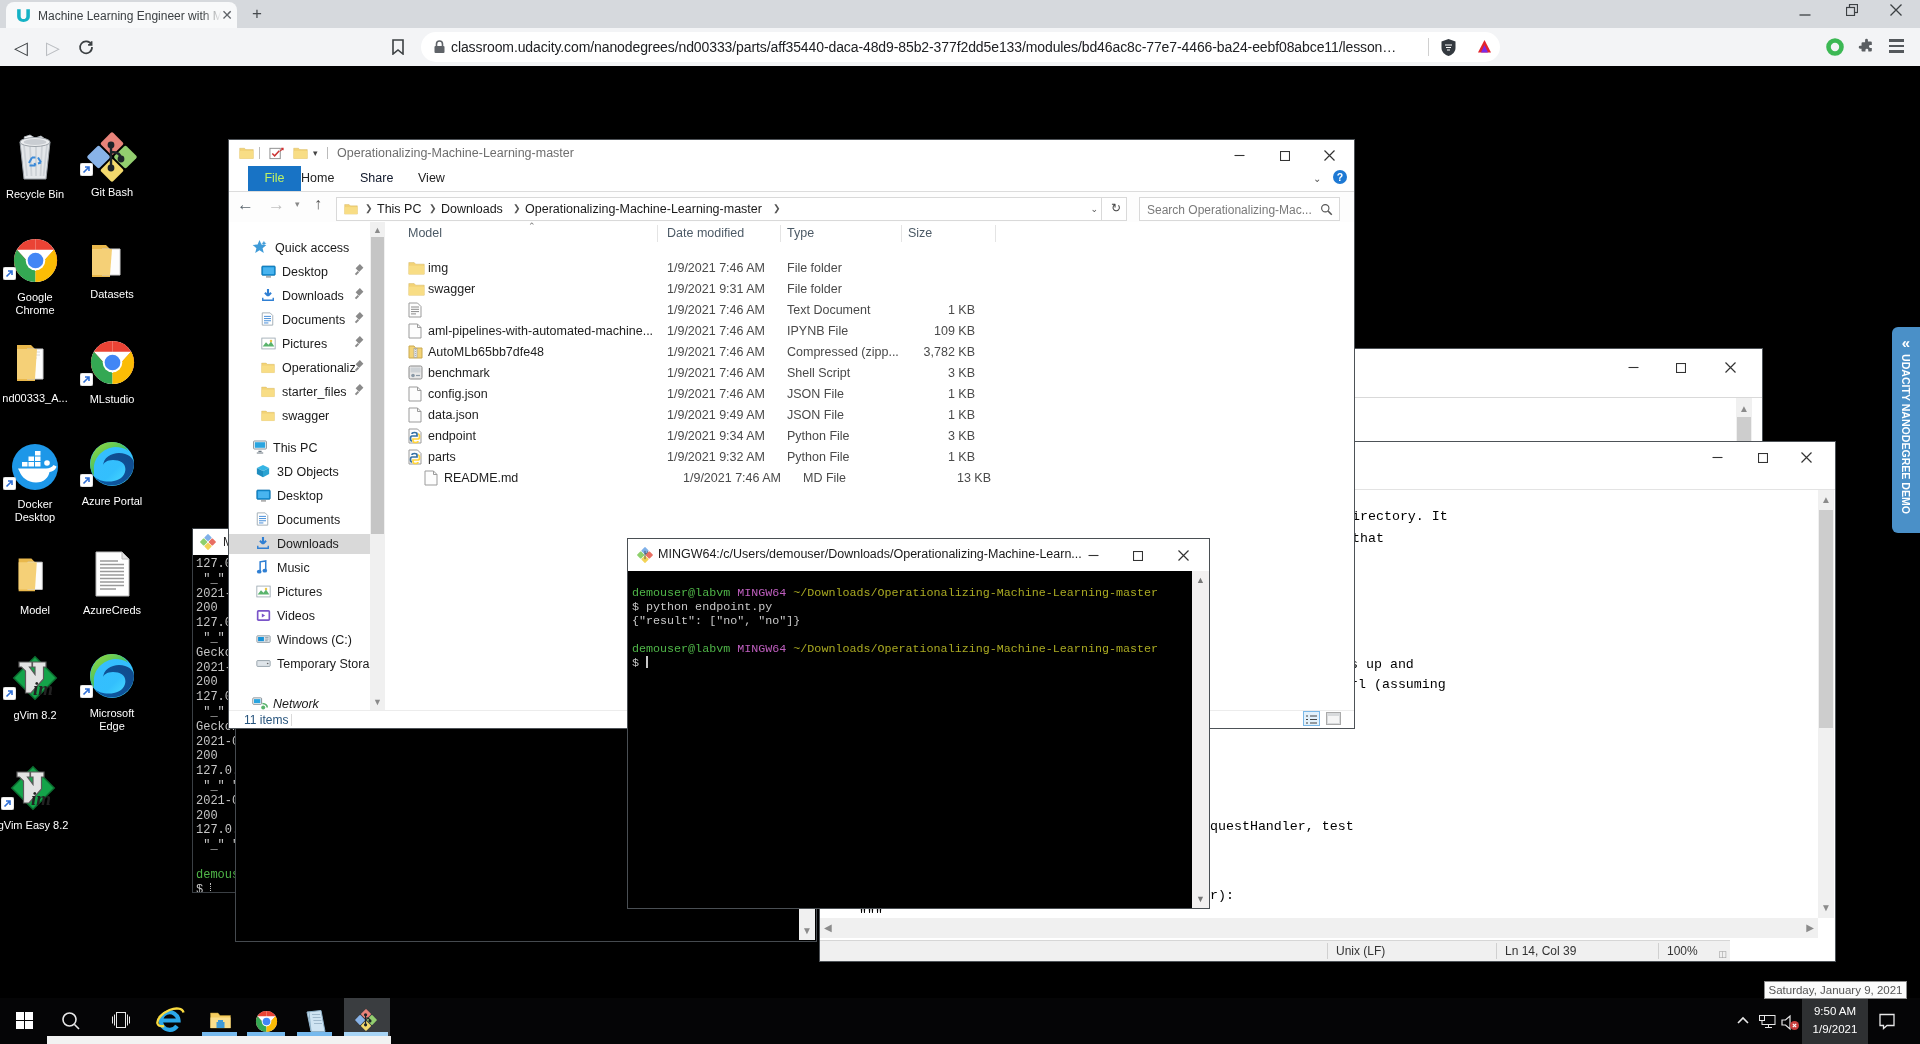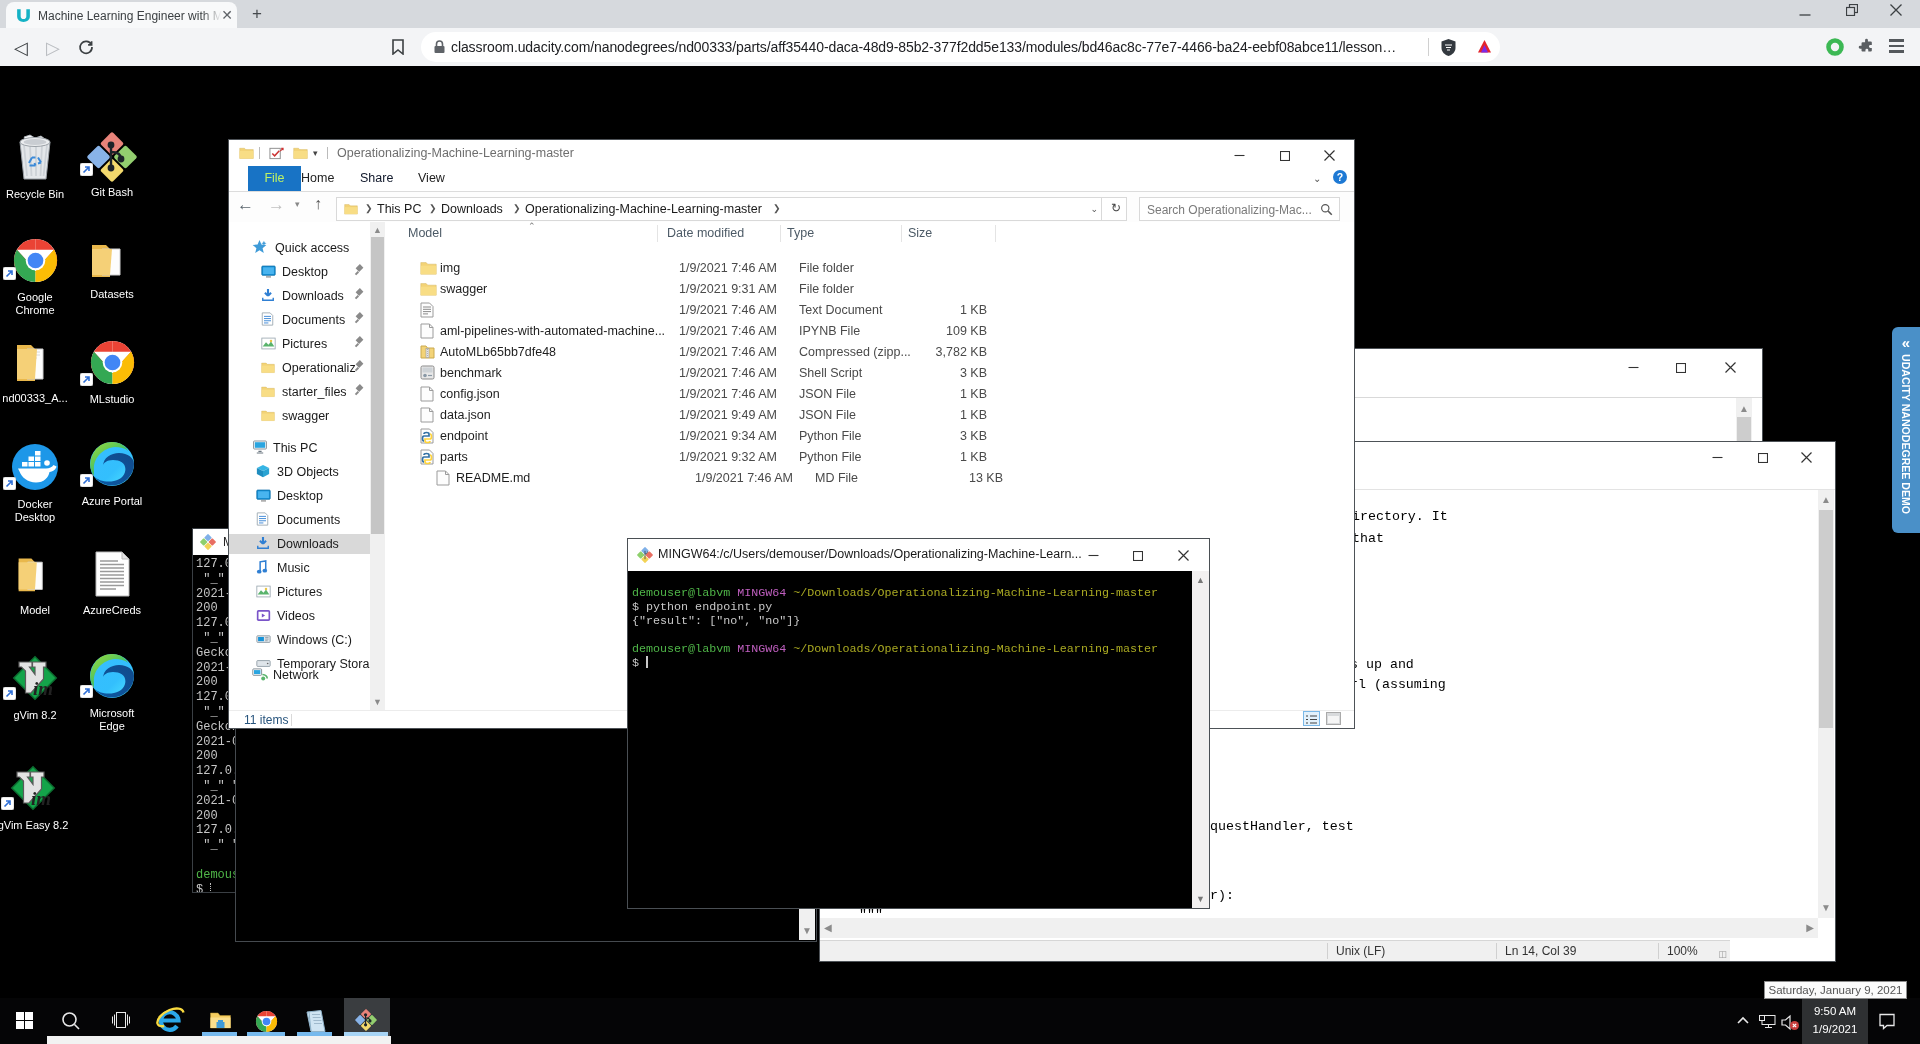--- a/index.html
+++ b/index.html
@@ -42,21 +42,21 @@
 
 .np { position:absolute; font-family:"Liberation Mono", monospace; font-size:13.3px; color:#000; white-space:pre; }
 
 .nav { position:absolute; left:10px; height:20px; line-height:20px; white-space:nowrap; }
 .nav .nicon { display:inline-block; width:21px; vertical-align:-2px; }
 .pin { position:absolute; left:126px; width:11px; height:11px; }
 .pin:before { content:""; position:absolute; left:2px; top:1px; width:5px; height:6px; background:#8a8a8a; transform:rotate(45deg); }
 .pin:after { content:""; position:absolute; left:1px; top:7px; width:1.5px; height:4px; background:#8a8a8a; transform:rotate(45deg); }
 .colh { position:absolute; top:4px; font-size:12.5px; color:#4c5a66; }
 .colsep { position:absolute; top:3px; width:1px; height:17px; background:#e4e4e4; }
-.frow { position:absolute; left:12px; width:640px; height:21px;padding-left:31px; }
+.frow { position:absolute; left:0; width:640px; height:21px;padding-left:31px; }
 .fname { position:absolute; left:43px; top:3px; font-size:12.5px; color:#1e1e1e; white-space:nowrap; }
 .fdate { position:absolute; left:282px; top:3px; font-size:12.5px; color:#4a4a4a; white-space:nowrap; }
 .ftype { position:absolute; left:402px; top:3px; font-size:12.5px; color:#4a4a4a; white-space:nowrap; }
 .fsize { position:absolute; left:440px; top:3px; width:150px; text-align:right; font-size:12.5px; color:#4a4a4a; }
 .ficon { position:absolute; left:23px; top:2px; }
 
 #explorer { left:229px; top:13px; width:1125px; height:588px; }
 </style>
 </head>
 <body>
@@ -597,21 +597,21 @@
               </svg></span>Videos</div>
     <div class="nav" style="top:408px;left:27px;"><span class="nicon"><svg width="15" height="13" viewBox="0 0 18 15">
                 <rect x="1" y="3" width="16" height="8" rx="1" fill="#dfe5ea" stroke="#8a97a0"></rect>
                 <rect x="2.5" y="4.5" width="7" height="5" fill="#1793d8"></rect>
                 <path d="M11 5 h4 M11 7 h4 M11 9 h3" stroke="#8a97a0" stroke-width="1"></path>
               </svg></span>Windows (C:)</div>
     <div class="nav" style="top:432px;left:27px;"><span class="nicon"><svg width="15" height="13" viewBox="0 0 18 15">
                 <rect x="1" y="4" width="16" height="7" rx="1" fill="#dfe5ea" stroke="#8a97a0"></rect>
                 <circle cx="14" cy="7.5" r="1" fill="#666"></circle>
               </svg></span>Temporary Stora</div>
-    <div class="nav" style="top:443px;left:23px;"><span class="nicon"><svg width="16" height="13" viewBox="0 0 20 16">
+    <div class="nav" style="top:472px;left:23px;font-style:italic;"><span class="nicon"><svg width="16" height="13" viewBox="0 0 20 16">
                 <rect x="1" y="1" width="11" height="8" rx="1" fill="#fff" stroke="#6a7680"></rect>
                 <rect x="2.5" y="2.5" width="8" height="5" fill="#2aa5e0"></rect>
                 <path d="M13 8 a7 5 0 0 1 6 5" stroke="#59b36c" fill="none" stroke-width="2"></path>
                 <circle cx="14" cy="13" r="2.5" fill="#59b36c"></circle>
               </svg></span>Network</div>
 
     <div class="pin" style="top:42px;"></div>
           <div class="pin" style="top:66px;"></div>
           <div class="pin" style="top:90px;"></div>
           <div class="pin" style="top:114px;"></div>

